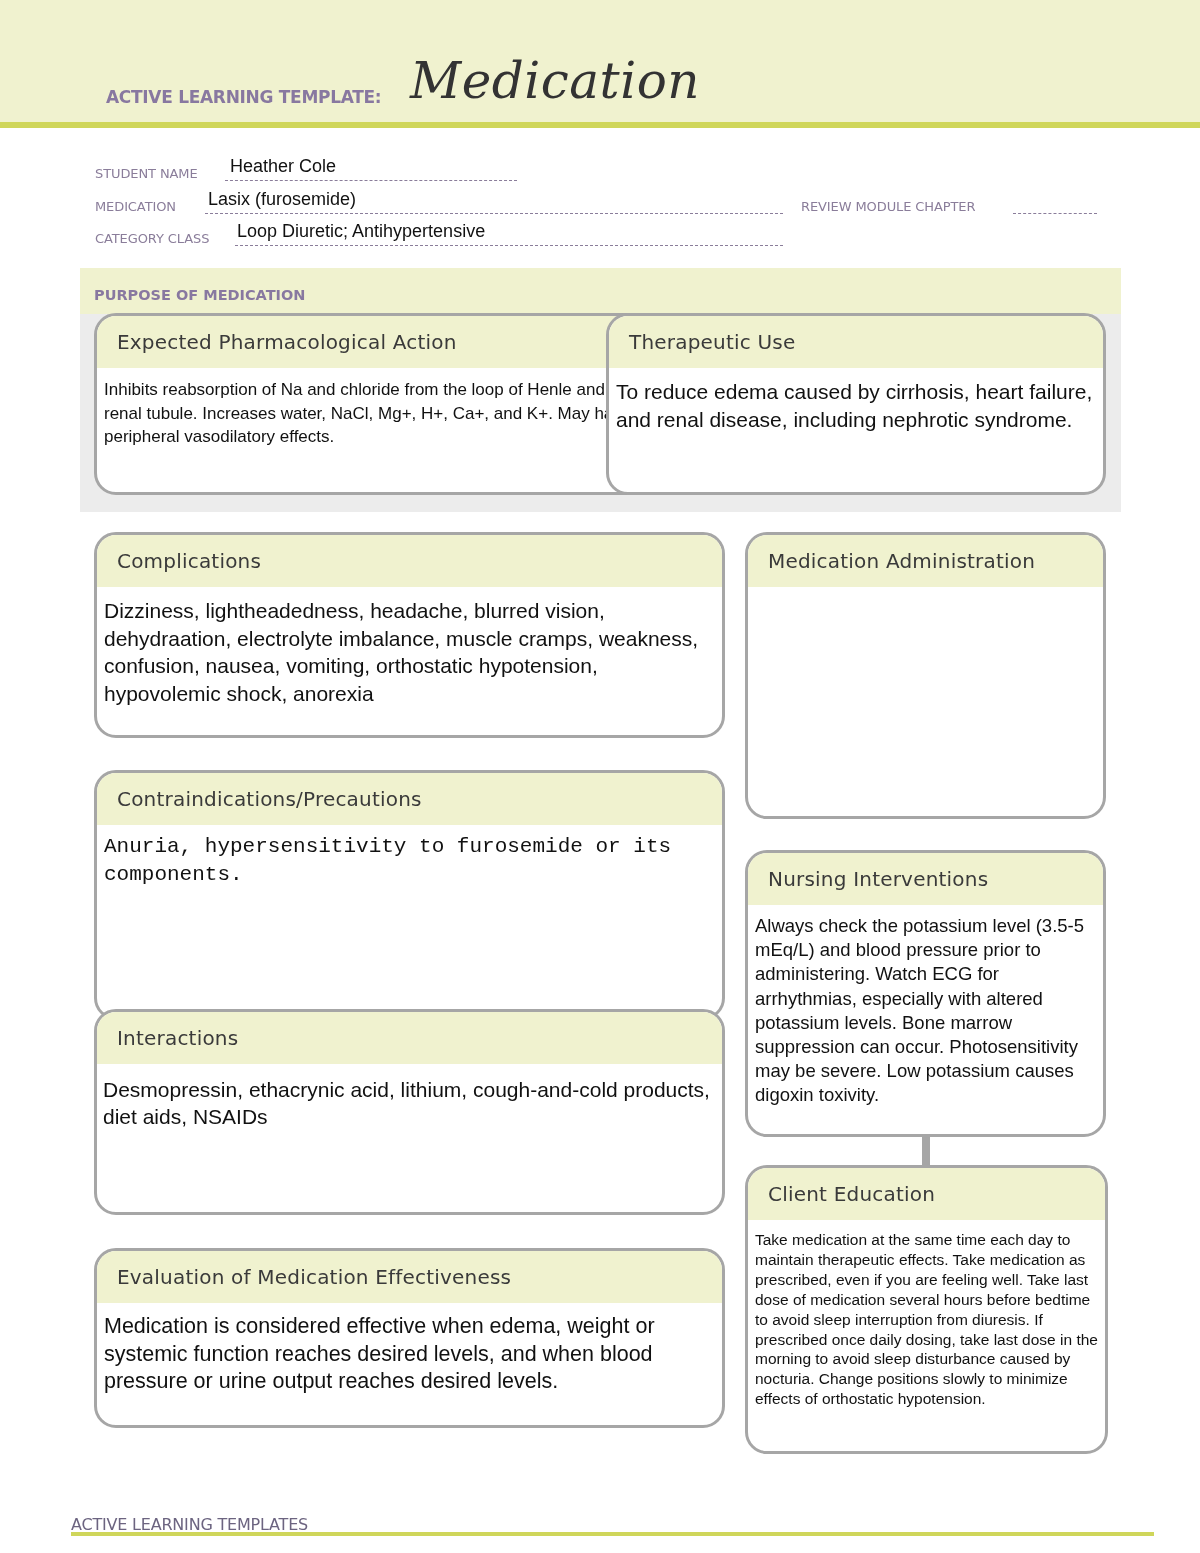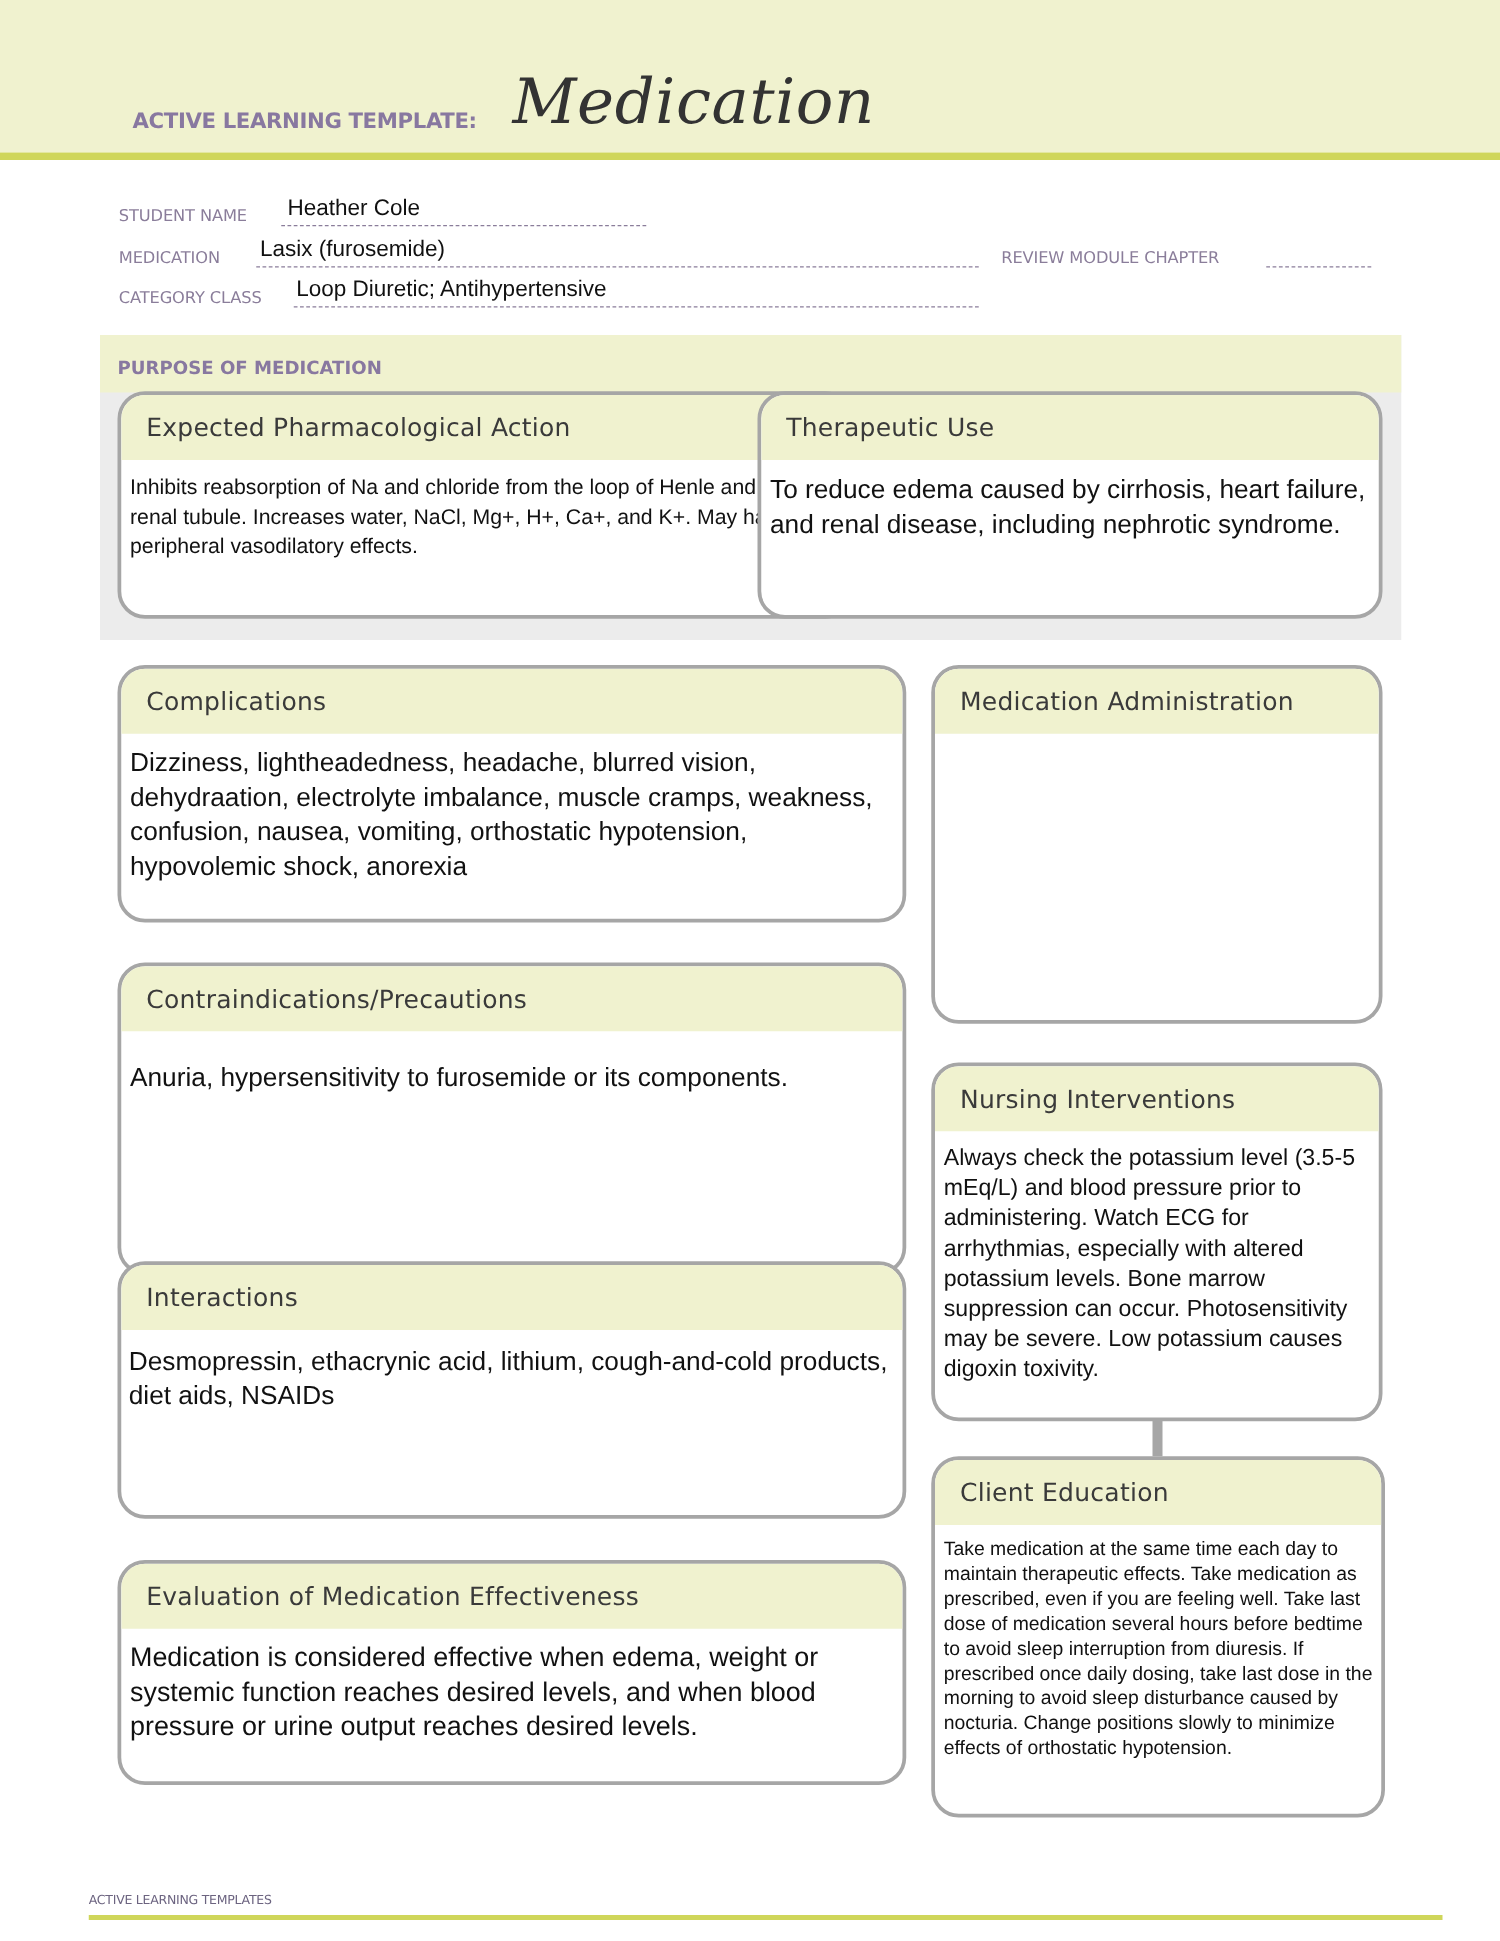--- a/index.html
+++ b/index.html
@@ -19,21 +19,21 @@
   .purpose-band { position: absolute; left: 80px; top: 268px; width: 1041px; height: 244px; background: #ececec; }
   .purpose-head { position: absolute; left: 80px; top: 268px; width: 1041px; height: 46px; background: #f0f2cf; }
   .purpose-label { position: absolute; left: 94px; top: 287px; font-family: "DejaVu Sans", sans-serif; font-weight: bold; font-size: 14.5px; color: #8878a0; }
 
   .card { position: absolute; background: #ffffff; border: 3px solid #a6a6a6; border-radius: 22px; overflow: hidden; }
   .card-head { height: 52px; background: #f0f2cf; padding-left: 20px; display: flex; align-items: center; font-family: "DejaVu Sans", sans-serif; font-size: 20px; color: #3a3a3a; letter-spacing: 0.2px; }
   .card-body { padding: 8px 8px 0 7px; color: #111; }
 
   .connector { position: absolute; left: 922px; top: 1135px; width: 8px; height: 30px; background: #a6a6a6; }
 
-  .footer-label { position: absolute; left: 71px; top: 1515px; font-family: "DejaVu Sans", sans-serif; font-size: 10px; color: #6c6480; letter-spacing: -0.2px; }
+  .footer-label { position: absolute; left: 71px; top: 1515px; font-family: "DejaVu Sans", sans-serif; font-size: 16px; color: #6c6480; letter-spacing: -0.2px; }
   .footer-rule { position: absolute; left: 71px; top: 1532px; width: 1083px; height: 4px; background: #cfd65a; }
 </style>
 </head>
 <body>
 
 <div class="header-band"></div>
 <div class="header-rule"></div>
 <div class="header-label">ACTIVE LEARNING TEMPLATE:</div>
 <div class="header-title">Medication</div>
 
@@ -75,21 +75,21 @@
   <div class="card-body" style="font-size:21px; line-height:28px; padding-top:10px;">To reduce edema caused by cirrhosis, heart failure, and renal disease, including nephrotic syndrome.</div>
 </div>
 
 <div class="card" style="left:94px; top:532px; width:631px; height:206px;">
   <div class="card-head">Complications</div>
   <div class="card-body" style="font-size:21px; line-height:27.5px; padding-top:10px;">Dizziness, lightheadedness, headache, blurred vision, dehydraation, electrolyte imbalance, muscle cramps, weakness, confusion, nausea, vomiting, orthostatic hypotension, hypovolemic shock, anorexia</div>
 </div>
 
 <div class="card" style="left:94px; top:770px; width:631px; height:250px;">
   <div class="card-head">Contraindications/Precautions</div>
-  <div class="card-body" style="font-size:21px; line-height:27.5px; padding-top:24px;">Anuria, hypersensitivity to furosemide or its components.</div>
+  <div class="card-body" style="font-size:21px; line-height:27.5px; padding-top:8px;font-family:Liberation Mono, monospace;">Anuria, hypersensitivity to furosemide or its components.</div>
 </div>
 
 <div class="card" style="left:94px; top:1009px; width:631px; height:206px;">
   <div class="card-head">Interactions</div>
   <div class="card-body" style="font-size:21px; line-height:27px; padding-top:12px; padding-left:6px;">Desmopressin, ethacrynic acid, lithium, cough-and-cold products, diet aids, NSAIDs</div>
 </div>
 
 <div class="card" style="left:94px; top:1248px; width:631px; height:180px;">
   <div class="card-head">Evaluation of Medication Effectiveness</div>
   <div class="card-body" style="font-size:21.5px; line-height:27.5px; padding-top:10px;">Medication is considered effective when edema, weight or systemic function reaches desired levels, and when blood pressure or urine output reaches desired levels.</div>

